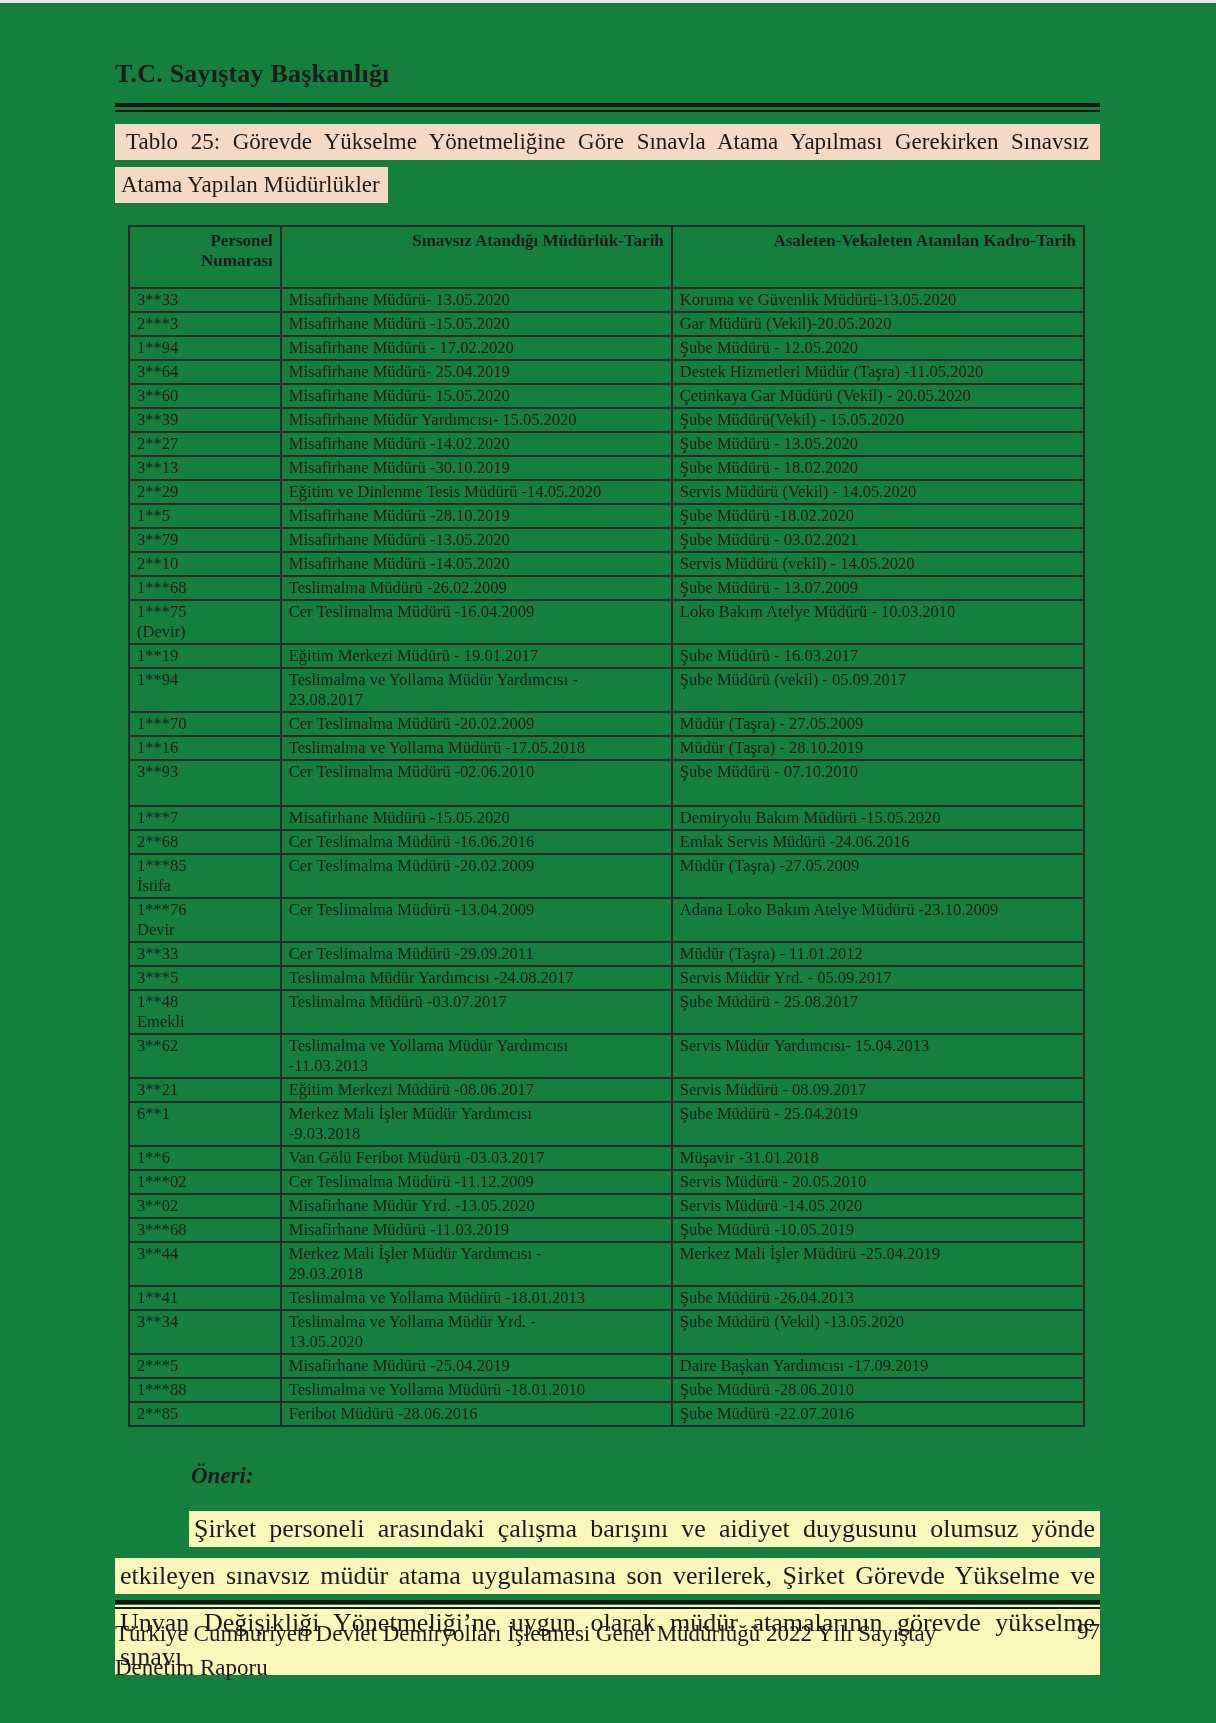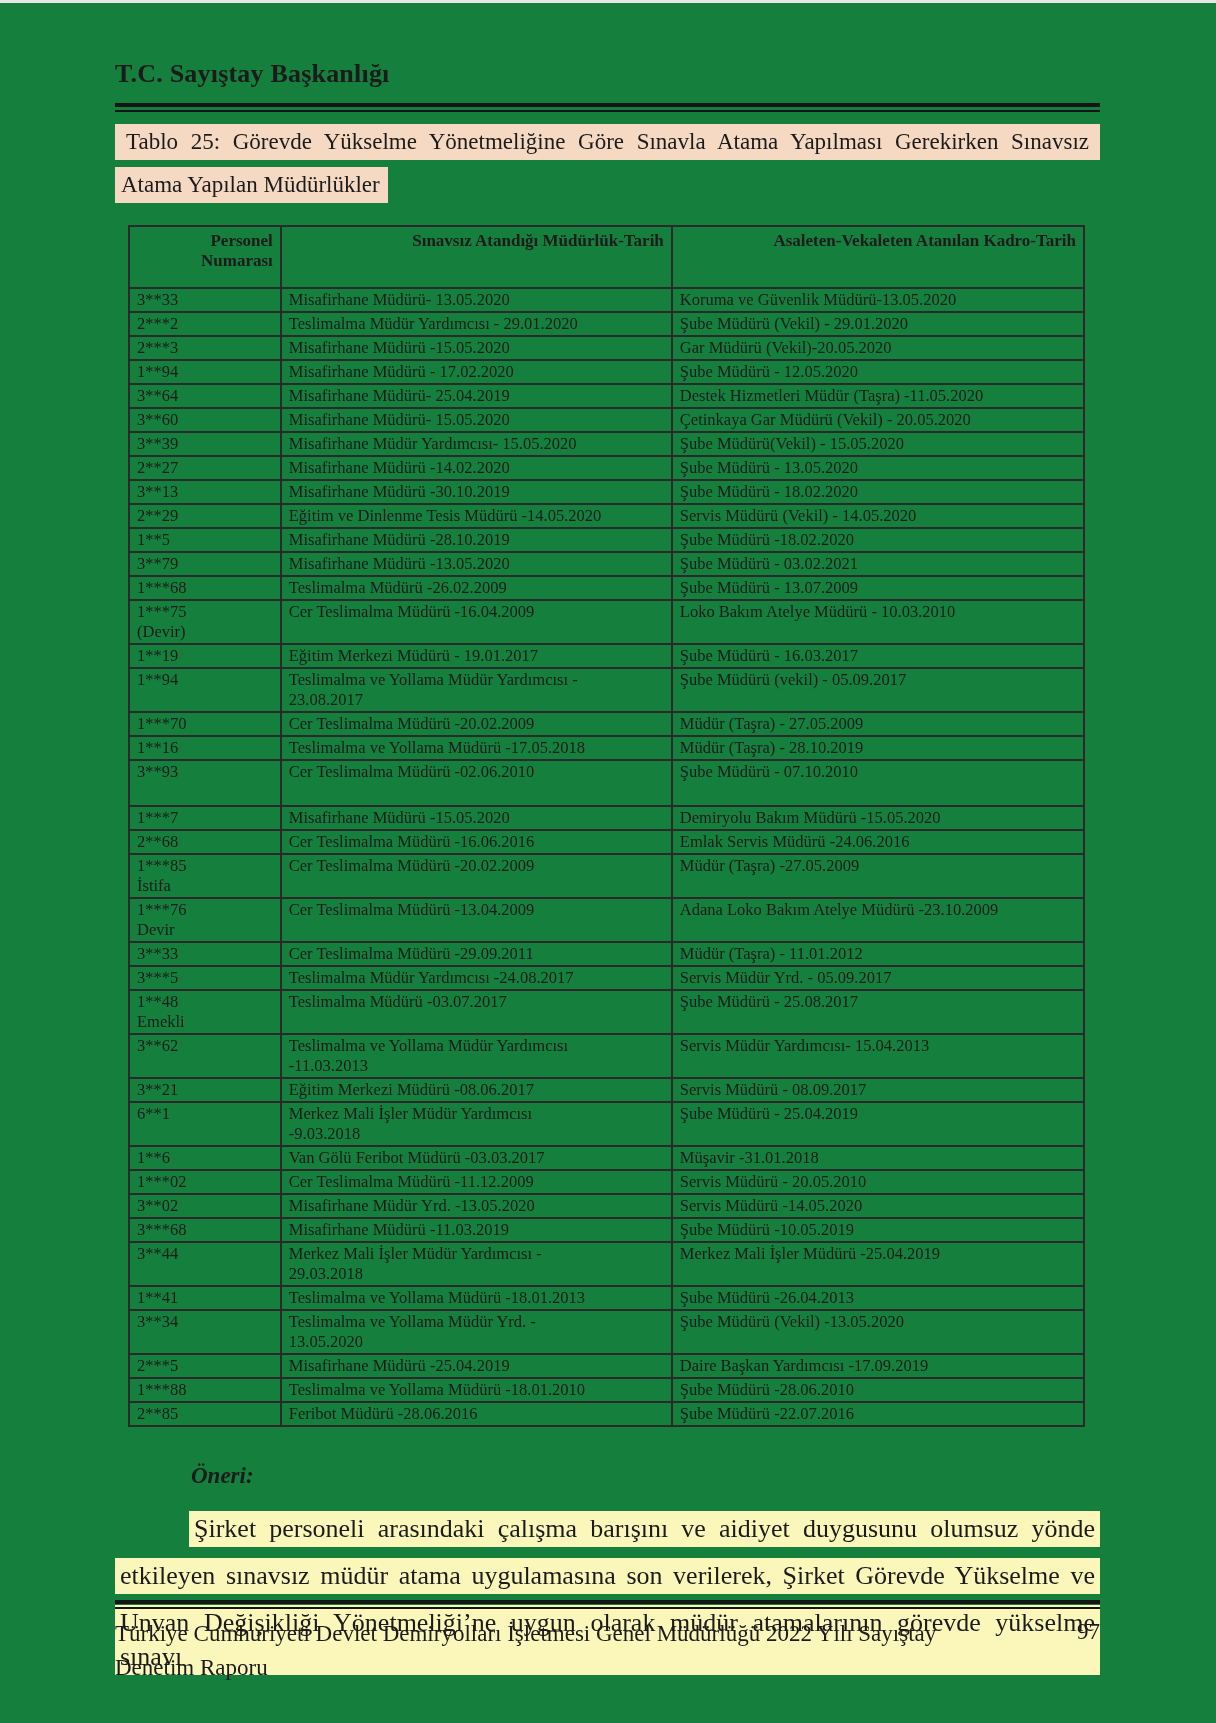--- a/index.html
+++ b/index.html
@@ -136,25 +136,20 @@
           <th>Asaleten-Vekaleten Atanılan Kadro-Tarih</th>
         </tr>
       </thead>
       <tbody>
           <tr>
             <td>3**33</td>
             <td>Misafirhane Müdürü- 13.05.2020</td>
             <td>Koruma ve Güvenlik Müdürü-13.05.2020</td>
           </tr>
           <tr>
-            <td>2***2</td>
-            <td>Teslimalma Müdür Yardımcısı - 29.01.2020</td>
-            <td>Şube Müdürü (Vekil) - 29.01.2020</td>
-          </tr>
-          <tr>
             <td>2***3</td>
             <td>Misafirhane Müdürü -15.05.2020</td>
             <td>Gar Müdürü (Vekil)-20.05.2020</td>
           </tr>
           <tr>
             <td>1**94</td>
             <td>Misafirhane Müdürü  - 17.02.2020</td>
             <td>Şube Müdürü  - 12.05.2020</td>
           </tr>
           <tr>
@@ -189,20 +184,25 @@
           </tr>
           <tr>
             <td>1**5</td>
             <td>Misafirhane Müdürü -28.10.2019</td>
             <td>Şube Müdürü  -18.02.2020</td>
           </tr>
           <tr>
             <td>3**79</td>
             <td>Misafirhane Müdürü -13.05.2020</td>
             <td>Şube Müdürü - 03.02.2021</td>
+          </tr>
+          <tr>
+            <td>2**10</td>
+            <td>Misafirhane Müdürü -14.05.2020</td>
+            <td>Servis Müdürü (vekil) - 14.05.2020</td>
           </tr>
           <tr>
             <td>1***68</td>
             <td>Teslimalma Müdürü  -26.02.2009</td>
             <td>Şube Müdürü  - 13.07.2009</td>
           </tr>
           <tr>
             <td>1***75
 (Devir)</td>
             <td>Cer Teslimalma Müdürü  -16.04.2009</td>

